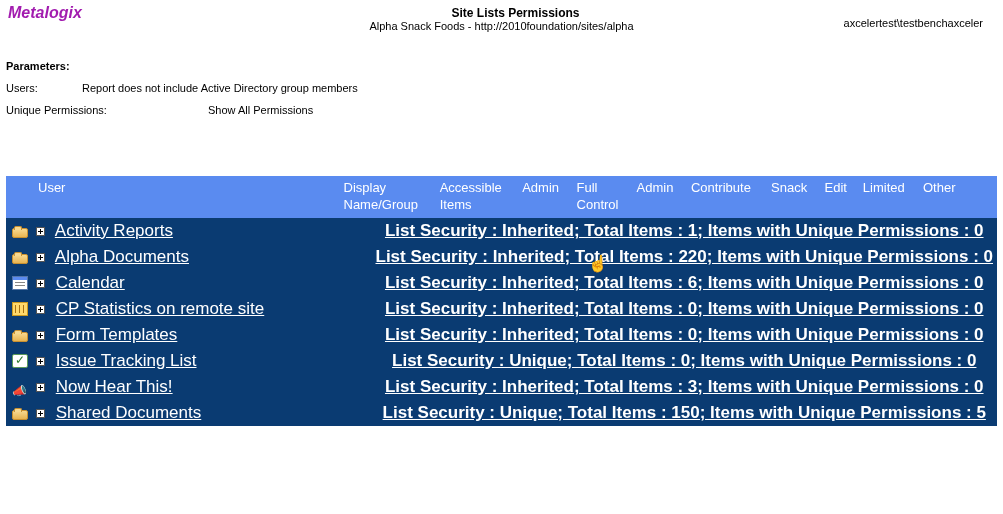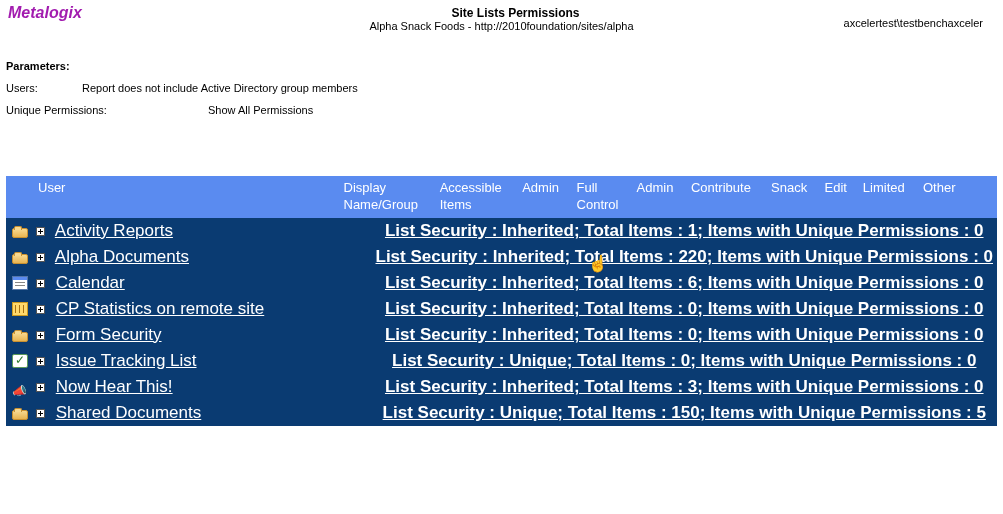--- a/index.html
+++ b/index.html
@@ -244,21 +244,21 @@
           <td class="name-cell"><span class="expand"></span> <a href="#">Calendar</a></td>
           <td class="security-cell" colspan="10"><a href="#">List Security : Inherited; Total Items : 6; Items with Unique Permissions : 0</a></td>
         </tr>
         <tr>
           <td class="icon-cell"><span class="lt-icon lt-sheet"></span></td>
           <td class="name-cell"><span class="expand"></span> <a href="#">CP Statistics on remote site</a></td>
           <td class="security-cell" colspan="10"><a href="#">List Security : Inherited; Total Items : 0; Items with Unique Permissions : 0</a></td>
         </tr>
         <tr>
           <td class="icon-cell"><span class="lt-icon lt-folder"></span></td>
-          <td class="name-cell"><span class="expand"></span> <a href="#">Form Security</a></td>
+          <td class="name-cell"><span class="expand"></span> <a href="#">Form Templates</a></td>
           <td class="security-cell" colspan="10"><a href="#">List Security : Inherited; Total Items : 0; Items with Unique Permissions : 0</a></td>
         </tr>
         <tr>
           <td class="icon-cell"><span class="lt-icon lt-issue"></span></td>
           <td class="name-cell"><span class="expand"></span> <a href="#">Issue Tracking List</a></td>
           <td class="security-cell" colspan="10"><a href="#">List Security : Unique; Total Items : 0; Items with Unique Permissions : 0</a></td>
         </tr>
         <tr>
           <td class="icon-cell"><span class="lt-icon lt-horn"></span></td>
           <td class="name-cell"><span class="expand"></span> <a href="#">Now Hear This!</a></td>

